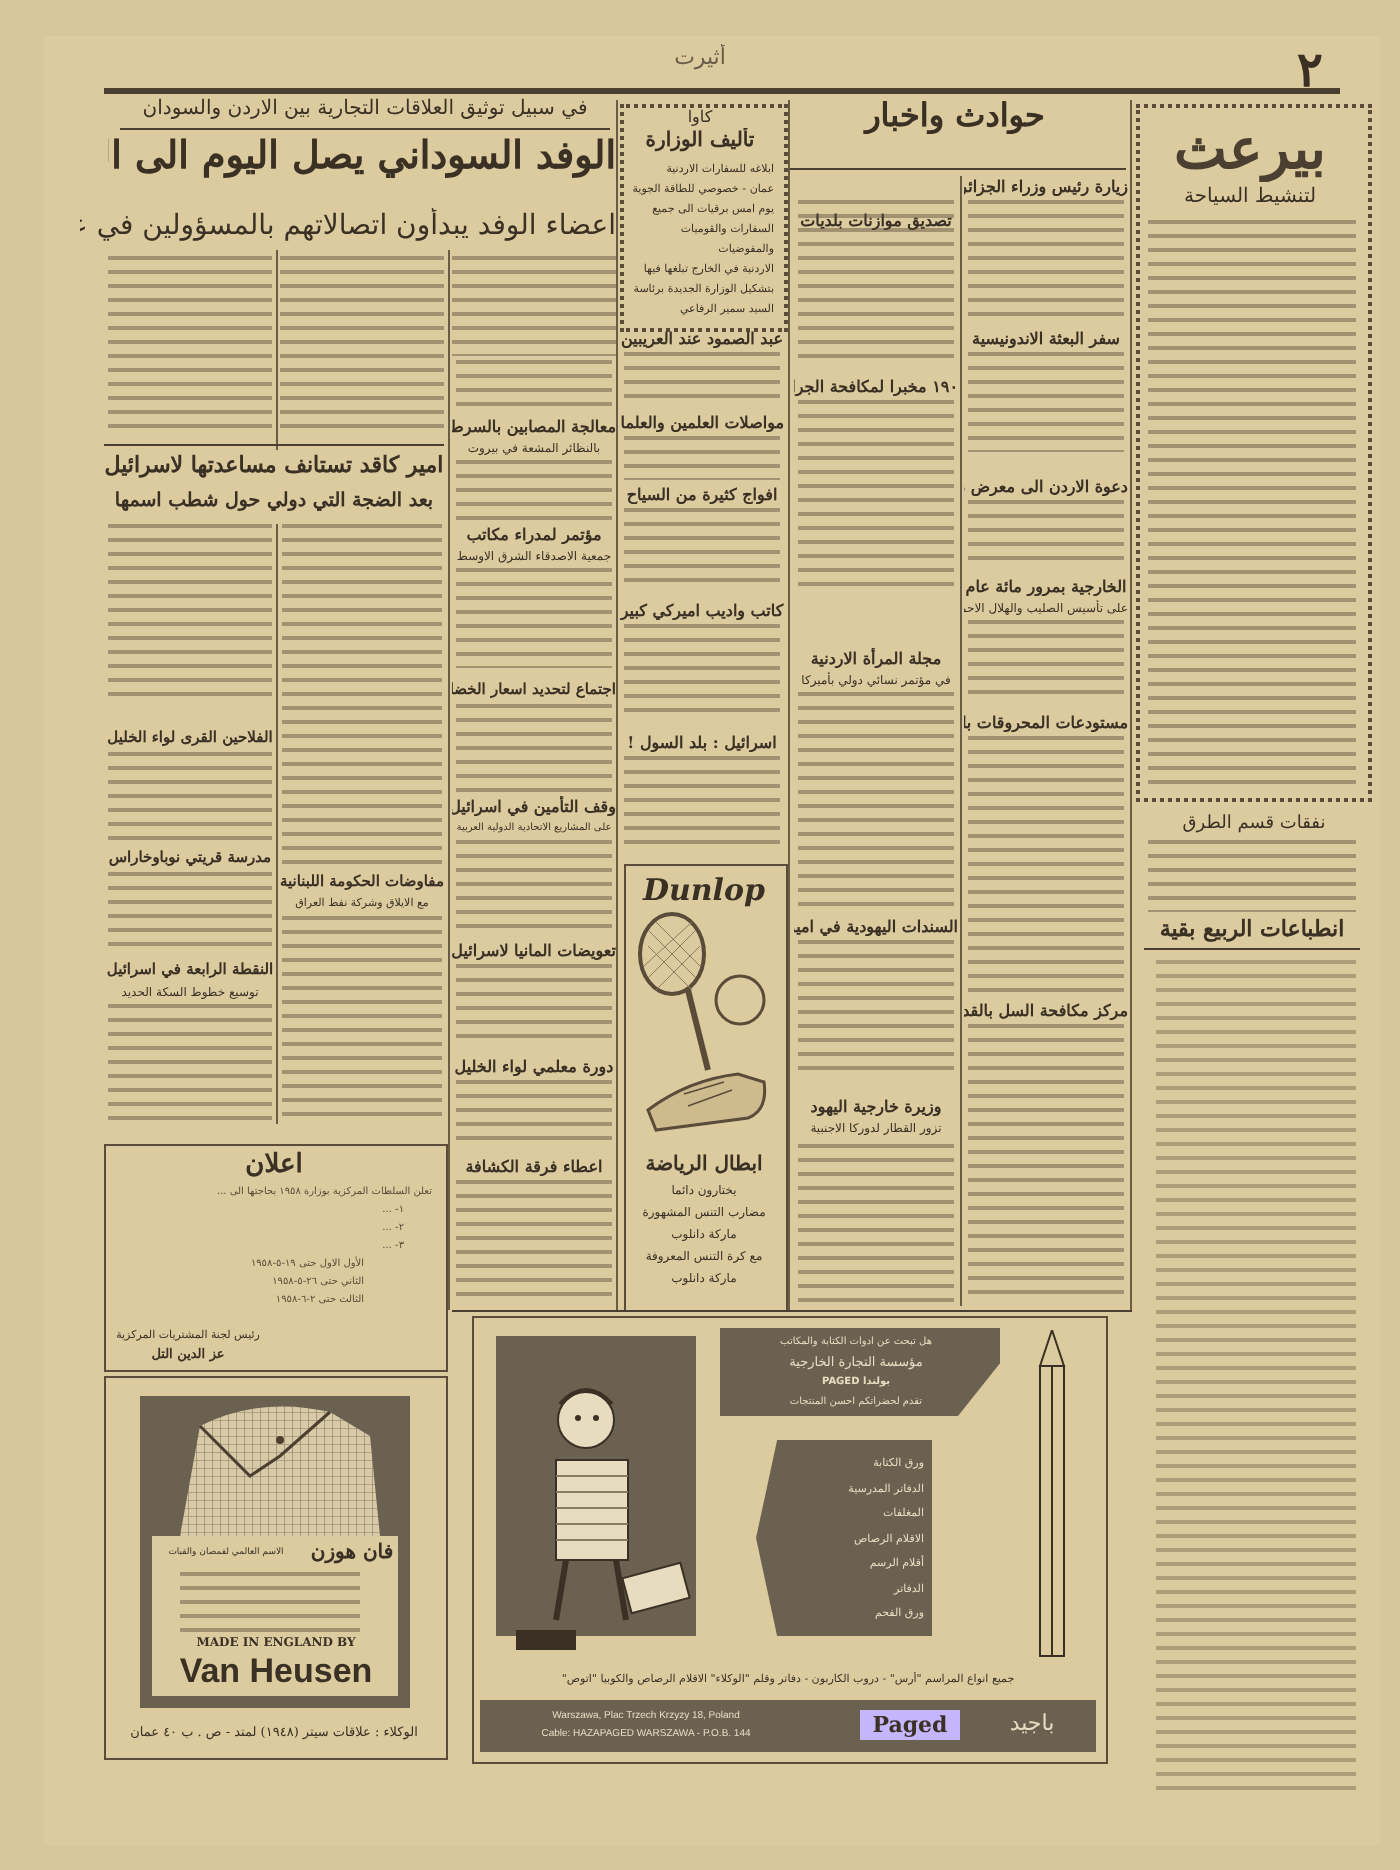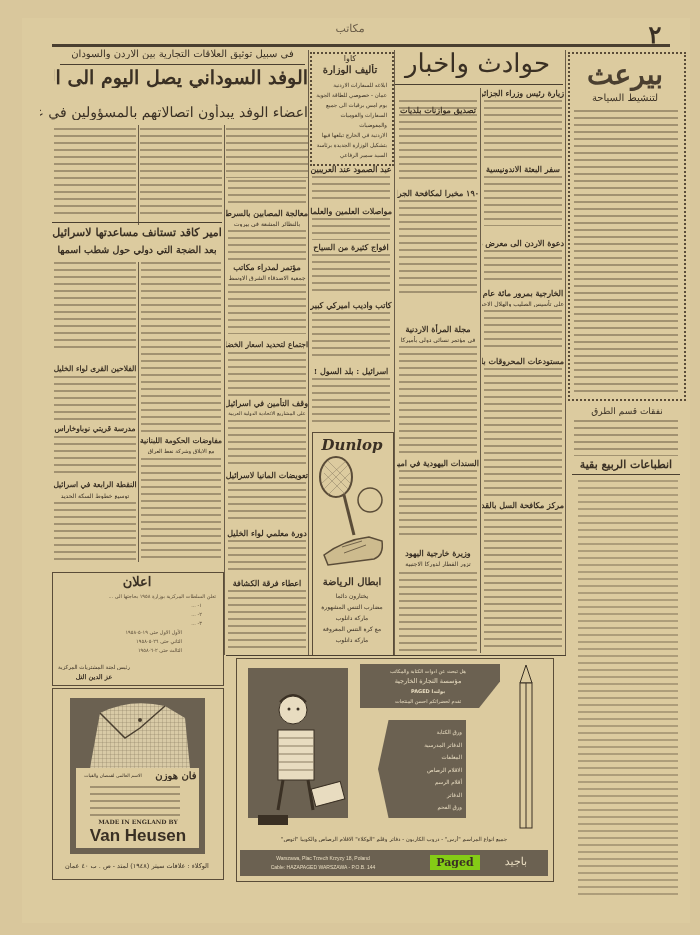--- a/index.html
+++ b/index.html
@@ -15,37 +15,37 @@
   .dbox{position:absolute;border:2px dotted #5a4c38;}
   .dark{background:#6b6151;color:#e8dcc0;}
   .pn{font-family:"DejaVu Serif",serif;font-weight:bold;}
 </style>
 </head>
 <body>
 
 <div class="paper"></div>
 
 <div class="hl pn" style="left:640px;top:20px;width:30px;font-size:24px;">٢</div>
-<div class="hl" style="left:320px;top:22px;width:60px;font-size:11px;color:#6a5d48;">مكاتب</div>
+<div class="hl" style="left:320px;top:22px;width:60px;font-size:11px;color:#6a5d48;">أثيرت</div>
 <div class="rule" style="left:52px;top:44px;width:618px;height:3px;"></div>
 
 <div class="dbox" style="left:568px;top:52px;width:114px;height:345px;"></div>
 <div class="hl" style="left:575px;top:58px;width:100px;font-size:28px;font-weight:bold;color:#4a3f30;">بيرعث</div>
 <div class="hl" style="left:575px;top:92px;width:100px;font-size:10px;">لتنشيط السياحة</div>
 <div class="body-text lines" style="left:574px;top:110px;width:104px;height:282px;"></div>
 
 <div class="hl" style="left:575px;top:406px;width:104px;font-size:9px;">نفقات قسم الطرق</div>
 <div class="body-text lines" style="left:574px;top:420px;width:104px;height:36px;"></div>
 <div class="hl" style="left:572px;top:458px;width:108px;font-size:11px;font-weight:bold;">انطباعات الربيع بقية</div>
 <div class="rule" style="left:572px;top:474px;width:108px;height:1px;"></div>
 <div class="body-text lines" style="left:578px;top:480px;width:100px;height:420px;opacity:0.8;"></div>
 
 <div class="vrule" style="left:565px;top:50px;height:605px;"></div>
 
-<div class="hl" style="left:395px;top:48px;width:165px;font-size:26px;font-weight:normal;">حوادث واخبار</div>
+<div class="hl" style="left:395px;top:48px;width:165px;font-size:16px;font-weight:bold;">حوادث واخبار</div>
 <div class="rule" style="left:395px;top:84px;width:168px;height:1px;"></div>
 <div class="hl" style="left:482px;top:88px;width:82px;font-size:8px;font-weight:bold;">زيارة رئيس وزراء الجزائر</div>
 <div class="hl" style="left:397px;top:88px;width:82px;font-size:8px;font-weight:bold;margin-top:17px;">تصديق موازنات بلديات</div>
 <div class="vrule" style="left:480px;top:88px;height:565px;"></div>
 <div class="body-text lines" style="left:484px;top:100px;width:78px;height:60px;"></div>
 <div class="body-text lines" style="left:399px;top:100px;width:78px;height:80px;"></div>
 <div class="hl" style="left:482px;top:164px;width:82px;font-size:8px;font-weight:bold;">سفر البعثة الاندونيسية</div>
 <div class="body-text lines" style="left:484px;top:176px;width:78px;height:50px;"></div>
 <div class="hl" style="left:397px;top:188px;width:82px;font-size:8px;font-weight:bold;">١٩٠ مخبرا لمكافحة الجراد</div>
 <div class="body-text lines" style="left:399px;top:200px;width:78px;height:95px;"></div>
@@ -242,16 +242,16 @@
   <rect x="12" y="18" width="12" height="145" fill="#dccb9f" stroke="#3a3024"></rect>
   <line x1="18" y1="18" x2="18" y2="163" stroke="#3a3024"></line>
 </svg>
 <div class="abs" style="left:258px;top:815px;width:30px;height:10px;background:#3a3024;"></div>
 <div class="hl" style="left:240px;top:836px;width:308px;font-size:5.5px;">جميع انواع المراسم "أرس" - دروب الكاربون - دفاتر وقلم "الوكلاء" الاقلام الرصاص والكوبيا "اتوص"</div>
 <div class="abs dark" style="left:240px;top:850px;width:308px;height:26px;"></div>
 <div class="abs" style="left:248px;top:854px;width:150px;font-size:5px;line-height:9px;color:#e8dcc0;text-align:center;font-family:'Liberation Sans',sans-serif;">
   <div>Warszawa, Plac Trzech Krzyzy 18, Poland</div>
   <div>Cable: HAZAPAGED WARSZAWA - P.O.B. 144</div>
 </div>
-<div class="abs" style="left:430px;top:855px;width:50px;height:15px;background:#84cc16;color:#3a3024;font-weight:bold;font-size:11px;text-align:center;font-family:'DejaVu Serif',serif;line-height:15px;">Paged</div>
+<div class="abs" style="left:430px;top:855px;width:50px;height:15px;background:#c4b5fd;color:#3a3024;font-weight:bold;font-size:11px;text-align:center;font-family:'DejaVu Serif',serif;line-height:15px;">Paged</div>
 <div class="hl" style="left:490px;top:855px;width:52px;font-size:11px;color:#e8dcc0;">باجيد</div>
 
 <div class="rule" style="left:226px;top:655px;width:340px;height:1px;"></div>
 
 </body></html>

